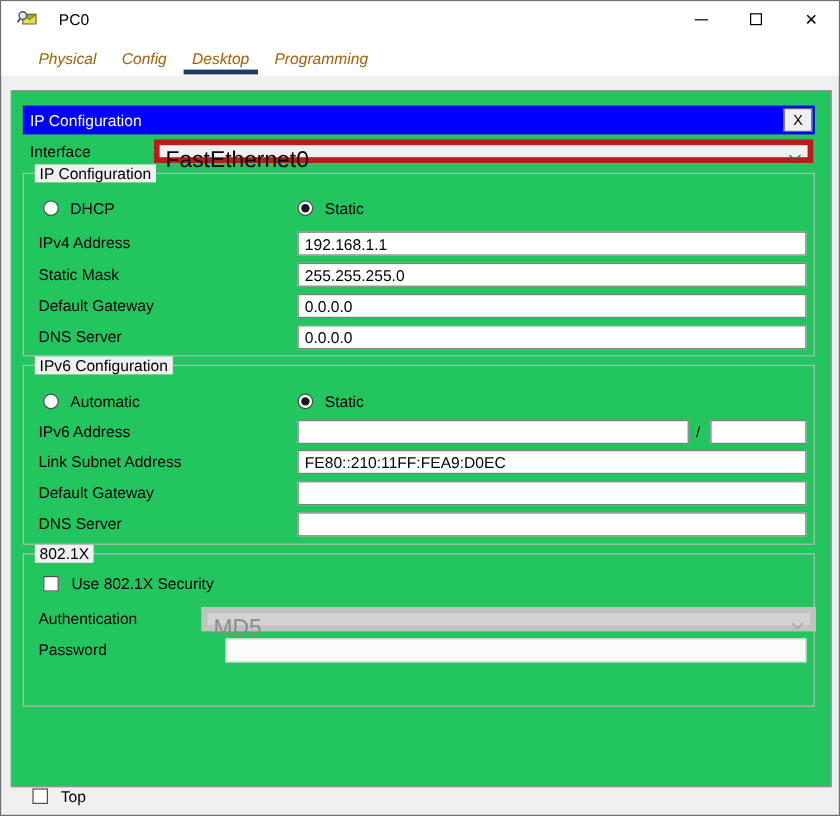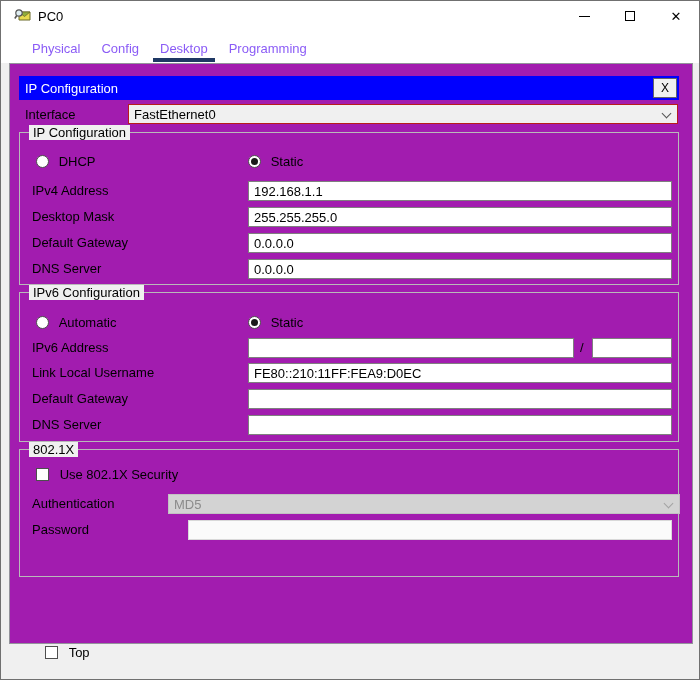--- a/index.html
+++ b/index.html
@@ -7,44 +7,44 @@
   body {
     font-family:"Liberation Sans", sans-serif;
     font-size:13px; color:#000;
     background:#f0f0f0;
     position:relative;
     border:1px solid #707070;
     overflow:hidden;
   }
 
   
-  .titlebar { position:absolute; left:0; top:0; width:100%; height:30px; background:#ffffff; display:flex; align-items:center; }
+  .titlebar { position:absolute; left:0; top:0; width:100%; height:30px; background:#ffffff; display:flex; align-items:center;gap:11px; }
   .app-icon { margin-left:13px; width:18px; height:16px; }
   .win-title { margin-left:6px; font-size:13px; }
   .win-controls { margin-left:auto; display:flex; height:100%; }
   .win-btn { width:46px; height:100%; display:flex; align-items:center; justify-content:center; background:transparent; border:none; cursor:default; }
   .glyph-min { width:11px; height:1px; background:#000; display:block; }
   .glyph-max { width:10px; height:10px; border:1px solid #000; display:block; }
   .glyph-close { font-size:13px; line-height:1; color:#000; }
 
   
   .tabbar { position:absolute; left:0; top:30px; width:100%; height:32px; background:#ffffff; display:flex; align-items:flex-end; padding-left:24px; }
-  .tab { padding:6px 7px 7px 7px; margin-right:7px; font-size:13px; color:#8b5cf6; position:relative; cursor:default; background:transparent; border:none; font-family:inherit; }
+  .tab { padding:6px 7px 7px 7px; margin-right:7px; font-size:13px; color:#a16207; position:relative; cursor:default; background:transparent; border:none; font-family:inherit;font-style:italic; }
   .tab.active::after { content:""; position:absolute; left:0; right:0; bottom:1px; height:4px; background:var(--underline,#1f3864); }
 
   
-  .panel { position:absolute; left:8px; top:62px; width:684px; height:581px; background:#a21caf; border:1px solid #93939b;text-decoration:underline; }
+  .panel { position:absolute; left:8px; top:74px; width:684px; height:581px; background:#22c55e; border:1px solid #93939b;text-decoration:underline; }
 
   .dlg-titlebar { position:absolute; left:9px; top:12px; width:660px; height:24px; background:var(--titlebar,#0000ff); display:flex; align-items:center; }
   .dlg-title { color:#ffffff; font-size:13px; padding-left:6px; }
   .dlg-close { position:absolute; right:2px; top:2px; width:24px; height:20px; background:#f0f0f0; border:1px solid #63636b; font-family:inherit; font-size:12px; line-height:1; color:#000; display:flex; align-items:center; justify-content:center; cursor:default; }
 
   .iface-row { position:absolute; left:0; top:40px; width:100%; height:20px; }
   .iface-label { position:absolute; left:15px; top:3px;text-align:right; }
-  .combo { position:absolute; height:20px; background:#f0f0f0; border:1px solid #b91c1c; padding:2px 18px 0 5px; font-size:13px; color:#000; }
+  .combo { position:absolute; height:20px; background:#f0f0f0; border:5px solid #b91c1c; padding:2px 18px 0 5px; font-size:19px; color:#000; }
   .iface-combo { left:118px; top:0; width:550px; }
   .chev { position:absolute; right:7px; top:5px; width:7px; height:7px; border-right:1.4px solid #555; border-bottom:1.4px solid #555; transform:rotate(45deg); }
 
   
   .gbox { position:absolute; left:9px; width:660px; border:1px solid #b9b9b9; }
   .gb-ip   { top:68px;  height:153px; }
   .gb-ip6  { top:228px; height:150px; }
   .gb-8021x{ top:385px; height:128px; }
   .gb-legend { position:absolute; top:-8px; left:9px; background:#f0f0f0; padding:0 4px; font-size:13px; }
 
@@ -59,21 +59,21 @@
   .tf { position:absolute; height:20px; background:#ffffff; border:1px solid #7f7f7f; font-family:inherit; font-size:13px; color:#000; padding:0 5px; }
   .tf-main { left:228px; width:424px; }
   .tf.disabled { background:#fbfbfb; border-color:#d9d9d9; }
   .combo.disabled { background:#d3d3d3; border-color:#c2c2c2; color:#8b8b8b; }
   .combo.disabled .chev { border-color:#a3a3a3; }
 
   .row { position:absolute; left:0; width:100%; height:20px; }
   .slash-sep { position:absolute; left:560px; top:2px; }
 
   
-  .footer { position:absolute; left:0; top:643px; width:100%; height:37px; display:flex; padding-left:44px; }
+  .footer { position:absolute; left:0; top:643px; width:100%; height:37px; display:flex; align-items:center; padding-left:26px; }
 </style>
 </head>
 <body>
 
 <div class="titlebar">
   <svg class="app-icon" viewBox="0 0 18 16">
     <polygon points="5,4 16,4 16,12 5,12" fill="#e7db4e" stroke="#6b6b2a" stroke-width="1"></polygon>
     <polygon points="5,4 16,4 10.5,8.5" fill="#8fae3c" stroke="#6b6b2a" stroke-width="0.8"></polygon>
     <circle cx="5" cy="5" r="3.2" fill="#dfeef2" stroke="#555" stroke-width="1.2"></circle>
     <line x1="2.8" y1="7.5" x2="0.8" y2="10.5" stroke="#555" stroke-width="1.6"></line>
@@ -126,21 +126,21 @@
         <span class="radio sel"></span>
         <span class="rad-label">Static</span>
       </span>
     </div>
 
     <div class="row" style="top:48px;">
       <span class="f-label">IPv4 Address</span>
       <input class="tf tf-main" value="192.168.1.1" style="">
     </div>
     <div class="row" style="top:74px;">
-      <span class="f-label">Desktop Mask</span>
+      <span class="f-label">Static Mask</span>
       <input class="tf tf-main" value="255.255.255.0" style="">
     </div>
     <div class="row" style="top:100px;">
       <span class="f-label">Default Gateway</span>
       <input class="tf tf-main" value="0.0.0.0" style="">
     </div>
     <div class="row" style="top:126px;">
       <span class="f-label">DNS Server</span>
       <input class="tf tf-main" value="0.0.0.0" style="">
     </div>
@@ -160,21 +160,21 @@
       </span>
     </div>
 
     <div class="row" style="top:45px;">
       <span class="f-label">IPv6 Address</span>
       <input class="tf" style="left: 228px; width: 326px;" value="">
       <span class="slash-sep">/</span>
       <input class="tf" style="left: 572px; width: 80px;" value="">
     </div>
     <div class="row" style="top:70px;">
-      <span class="f-label">Link Local Username</span>
+      <span class="f-label">Link Subnet Address</span>
       <input class="tf tf-main" value="FE80::210:11FF:FEA9:D0EC" style="">
     </div>
     <div class="row" style="top:96px;">
       <span class="f-label">Default Gateway</span>
       <input class="tf tf-main" value="" style="">
     </div>
     <div class="row" style="top:122px;">
       <span class="f-label">DNS Server</span>
       <input class="tf tf-main" value="" style="">
     </div>

